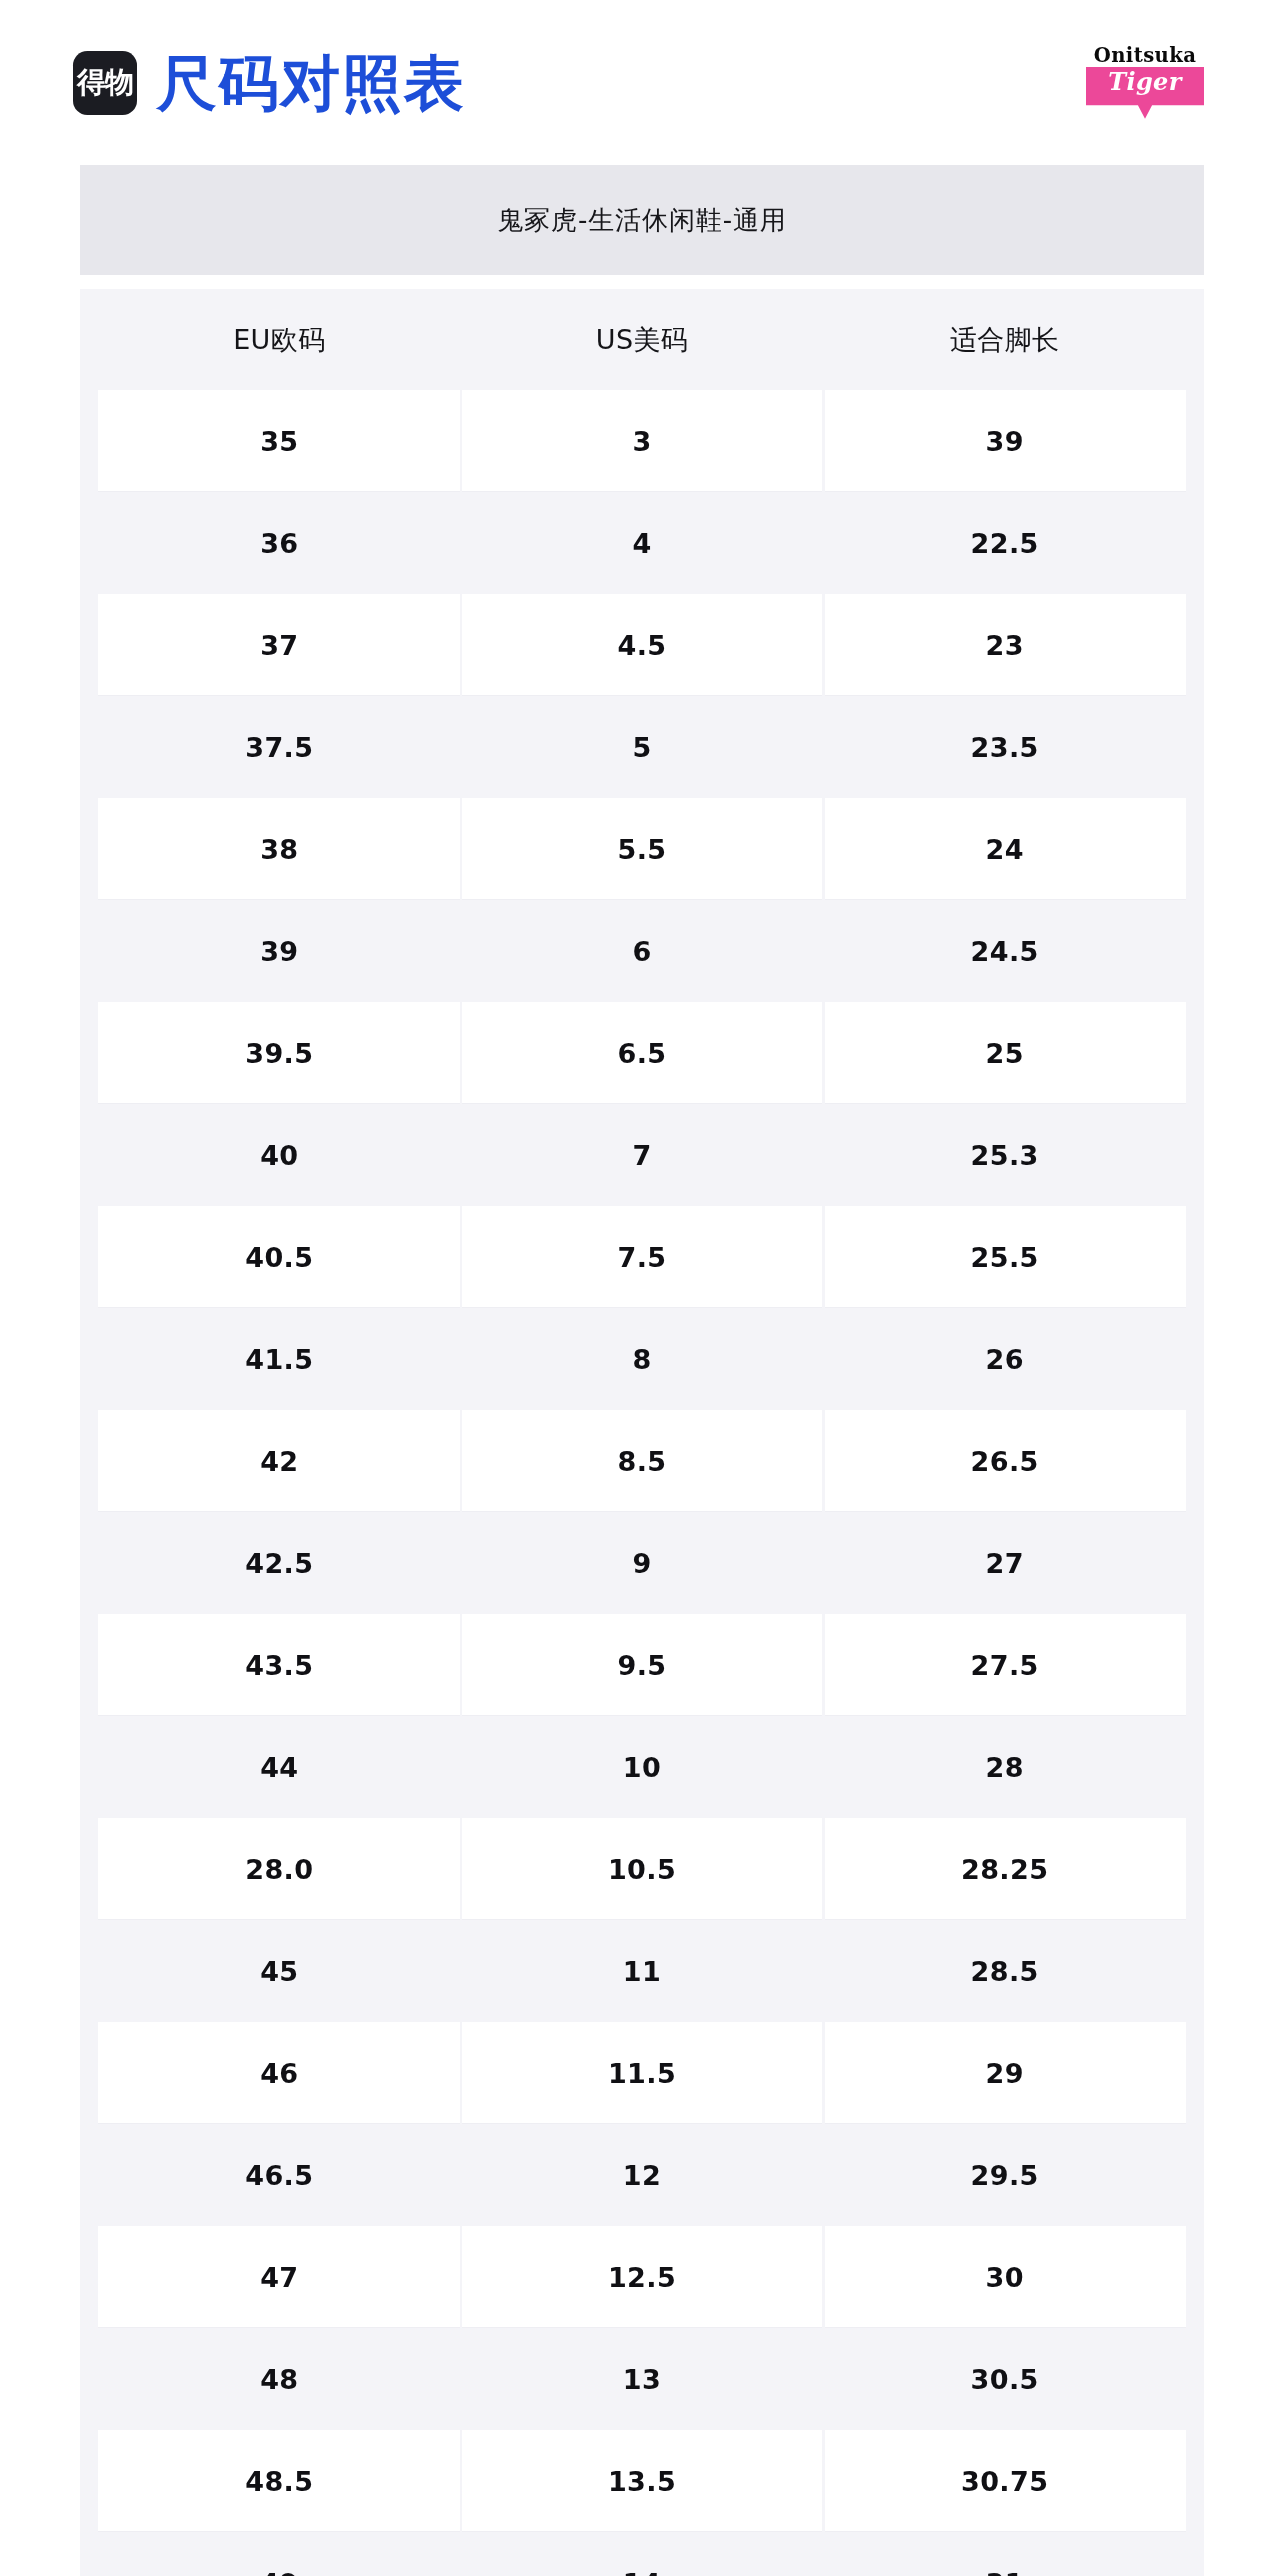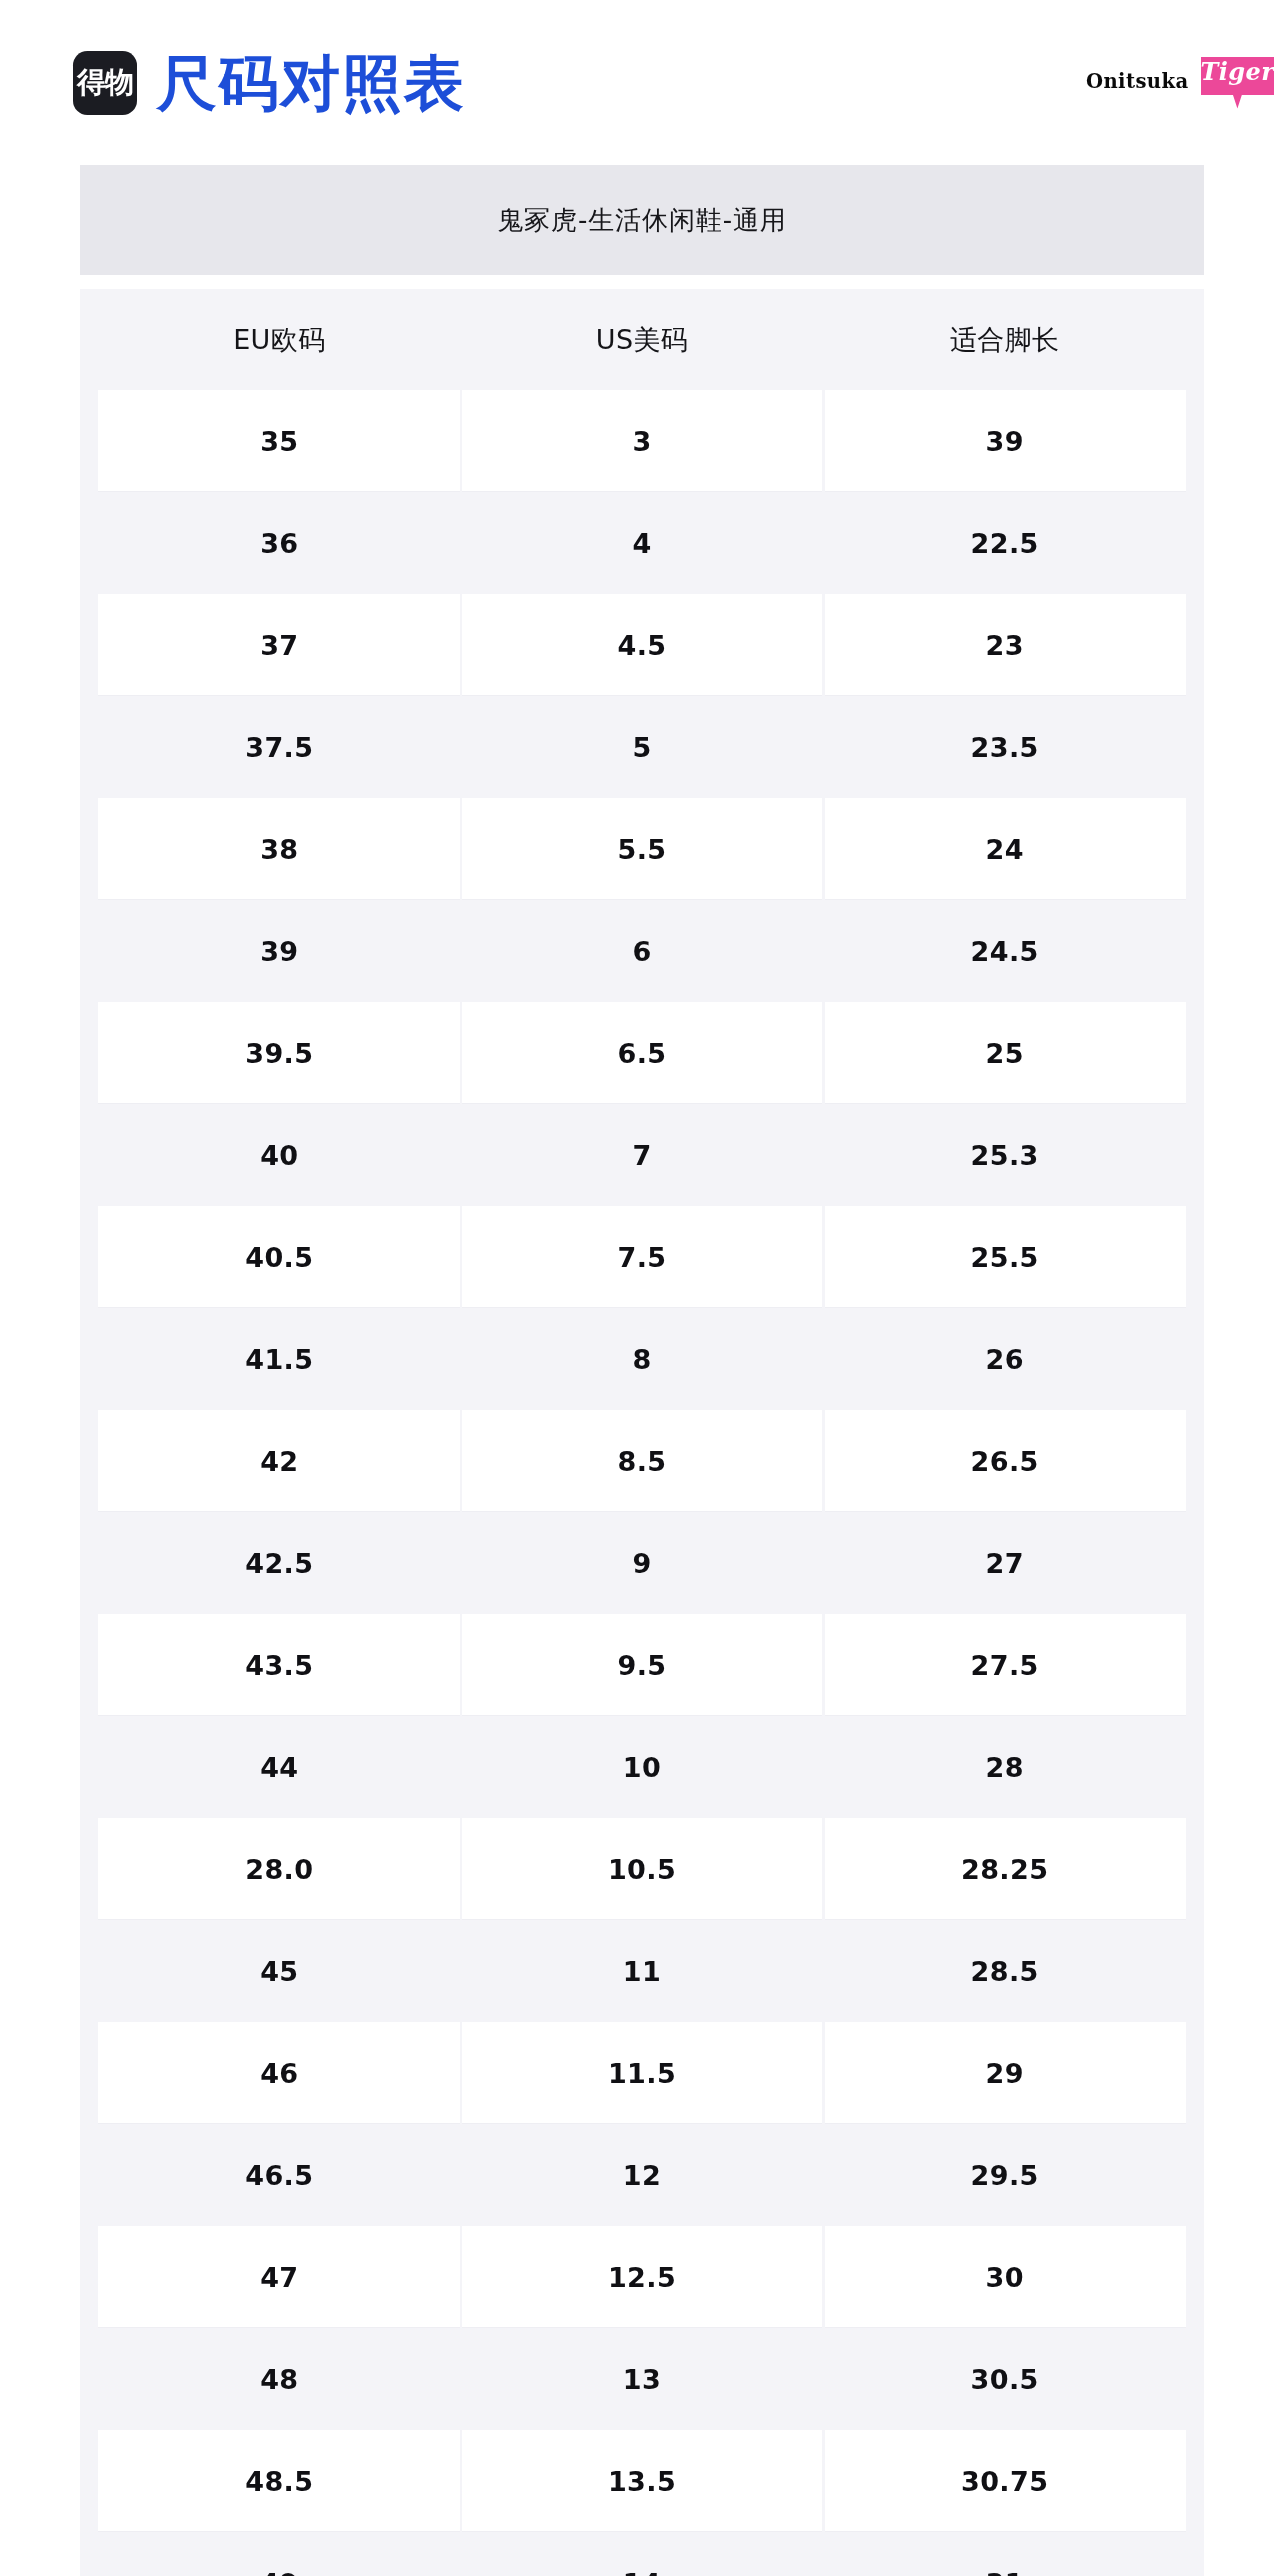--- a/index.html
+++ b/index.html
@@ -45,23 +45,22 @@
     letter-spacing:1.8px;
     line-height:1;
     white-space:nowrap;
     font-family:"DejaVu Sans","Liberation Sans",sans-serif;
   }
 
   
   .tiger-logo{
     flex:0 0 auto;
     width:118px;
-    display:flex; align-items:center;
+    display:flex; flex-direction:column; align-items:center;
     user-select:none;
-    gap:12px;
   }
   .tiger-logo .onitsuka{
     font-family:"DejaVu Serif","Liberation Serif",serif;
     font-weight:700;
     font-size:19.6px;
     letter-spacing:0.4px;
     color:#0a0a0a;
     line-height:1;
     margin-bottom:0.9px;
   }

